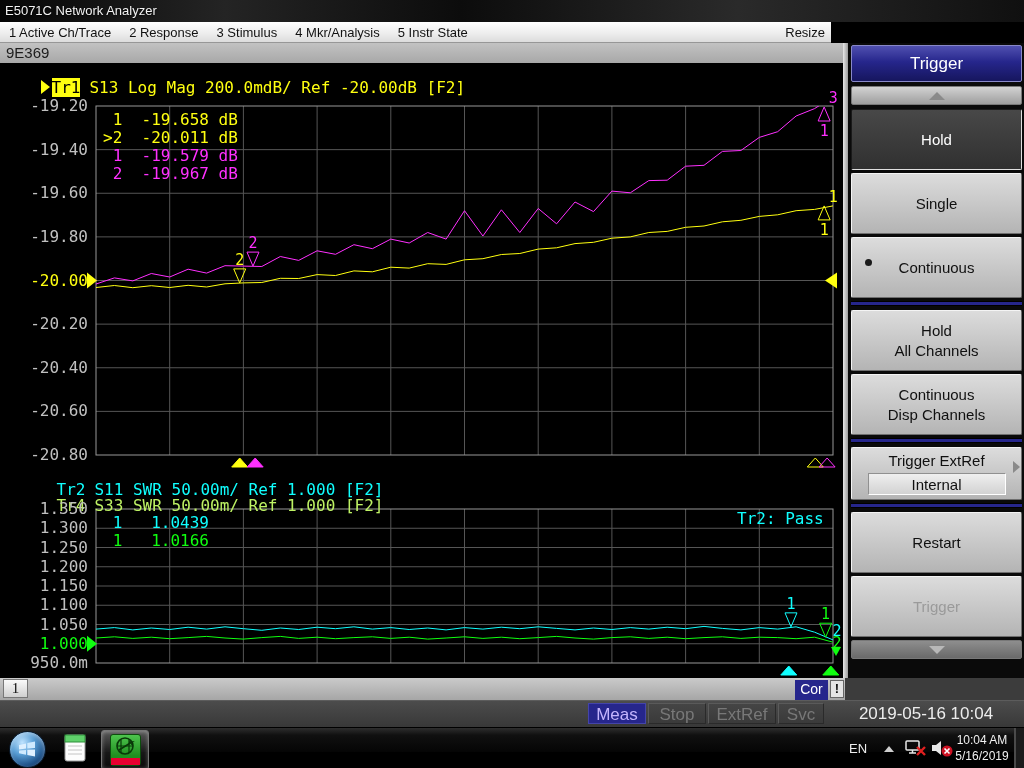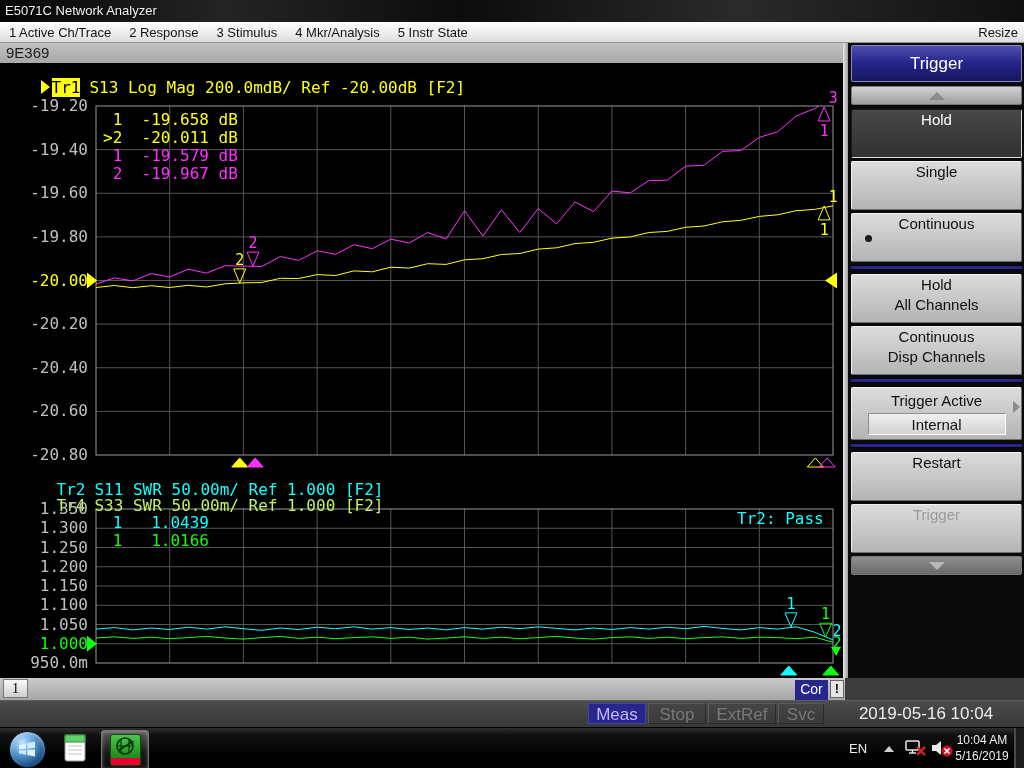--- a/index.html
+++ b/index.html
@@ -2,21 +2,21 @@
 <html><head>
 <meta charset="utf-8">
 <style>
   html,body{margin:0;padding:0;background:#000;}
   #screen{position:relative;width:1024px;height:768px;overflow:hidden;background:#000;
           font-family:"Liberation Sans",sans-serif;}
   
   #titlebar{position:absolute;left:0;top:0;width:1024px;height:22px;
     background:linear-gradient(90deg,#060606,#242424 22%,#0c0c0c 45%,#2a2a2a 72%,#101010);}
   #titlebar .title{position:absolute;left:5px;top:3px;color:#f2f2f2;font-size:13px;text-shadow:0 1px 2px #000;}
-  #menubar{position:absolute;left:0;top:22px;width:1024px;height:21px;
+  #menubar{position:absolute;left:0;top:22px;width:831px;height:21px;
     background:linear-gradient(#ffffff,#ececec 60%,#dcdcdc);border-bottom:1px solid #979797;box-sizing:border-box;}
   .menu-item{display:inline-block;color:#111;font-size:13px;padding:3px 9px 0 9px;}
   #menu-resize{position:absolute;right:6px;top:3px;color:#111;font-size:13px;}
   #idbar{position:absolute;left:0;top:43px;width:845px;height:20px;
     background:linear-gradient(#c2c2c2,#a8a8a8);color:#1c1c1c;font-size:15px;}
   #idbar span{position:absolute;left:6px;top:1px;}
   
   #lcd{position:absolute;left:0;top:63px;width:845px;height:615px;background:#000;}
   .mono{font-family:"DejaVu Sans Mono",monospace;white-space:pre;}
   .trace-line{position:absolute;height:16px;font-size:16px;line-height:16px;}
@@ -35,23 +35,23 @@
   #sidebar{position:absolute;left:848px;top:43px;width:176px;height:637px;background:#0a0a0a;
     box-sizing:border-box;padding:2px 2px 0 3px;}
   .sb-title{height:37px;margin-bottom:4px;background:linear-gradient(#5050b0,#26268c 45%,#16165e);
     border:1px solid #8888c8;border-radius:2px;color:#fff;font-size:17px;display:flex;
     align-items:center;justify-content:center;box-sizing:border-box;}
   .sb-scroll{height:19px;margin-bottom:4px;background:linear-gradient(#d2d2d2,#9e9e9e);
     border:1px solid #787878;border-radius:2px;display:flex;align-items:center;justify-content:center;box-sizing:border-box;}
   .sb-scroll.down{background:linear-gradient(#8e8e8e,#6a6a6a);margin-bottom:0;margin-top:1px;}
   .tri-up{width:0;height:0;border-bottom:8px solid #8a8a8a;border-left:8px solid transparent;border-right:8px solid transparent;}
   .tri-down{width:0;height:0;border-top:8px solid #b8b8b8;border-left:8px solid transparent;border-right:8px solid transparent;}
-  .sb-btn{position:relative;height:49px;margin-bottom:3px;background:linear-gradient(#dcdcdc,#b4b4b4);
+  .sb-btn{position:relative;height:61px;margin-bottom:3px;background:linear-gradient(#dcdcdc,#b4b4b4);
     border:1px solid #6e6e6e;border-top-color:#f4f4f4;border-left-color:#f4f4f4;border-radius:2px;
-    color:#101010;font-size:15px;display:flex;flex-direction:column;align-items:center;
+    color:#101010;font-size:15px;display:flex;flex-direction:column;align-items:center;justify-content:center;
     box-sizing:border-box;text-align:center;line-height:20px;}
   .sb-btn.pressed{background:linear-gradient(#484848,#303030);color:#fff;
     border-color:#e0e0e0;border-top-color:#1a1a1a;border-left-color:#1a1a1a;}
   .sb-btn.disabled{color:#9a9a9a;}
   .sb-btn.valbtn{height:53px;justify-content:flex-start;padding-top:3px;}
   .sb-value{margin-top:2px;width:138px;height:22px;background:linear-gradient(#efefef,#d2d2d2);
     border:1px solid #909090;border-bottom-color:#fff;border-right-color:#fff;
     font-size:15px;line-height:21px;box-sizing:border-box;}
   .sb-sep{height:3px;background:#26268c;margin:2px 0 4px 0;border-top:1px solid #000;border-bottom:1px solid #000;}
   .sb-bullet{position:absolute;left:13px;top:21px;width:7px;height:7px;border-radius:50%;background:#1a1a1a;}
@@ -275,21 +275,21 @@
         <div class="sb-btn">
           <div>Hold</div>
           <div>All Channels</div>
         </div>
         <div class="sb-btn">
           <div>Continuous</div>
           <div>Disp Channels</div>
         </div>
         <div class="sb-sep"></div>
         <div class="sb-btn valbtn">
-          <div>Trigger Active</div>
+          <div>Trigger ExtRef</div>
           <div class="sb-value">Internal</div>
           <div class="sb-subarrow"></div>
         </div>
         <div class="sb-sep"></div>
         <div class="sb-btn">
           <div>Restart</div>
         </div>
         <div class="sb-btn disabled">
           <div>Trigger</div>
         </div>

